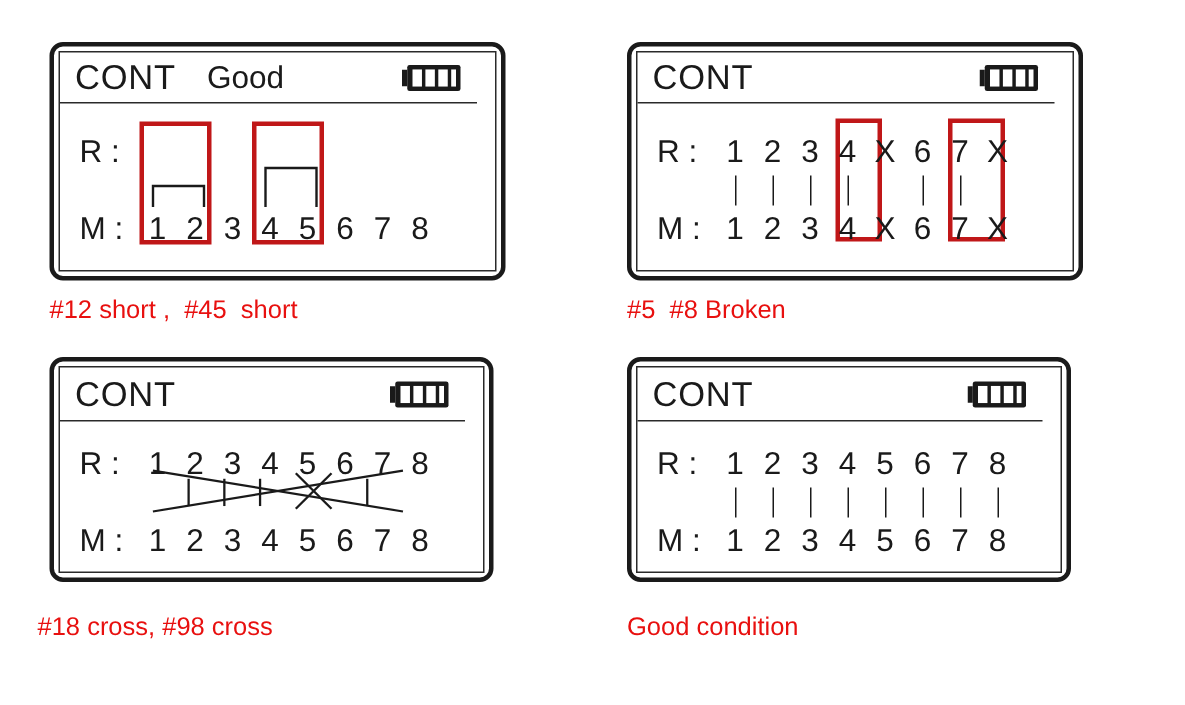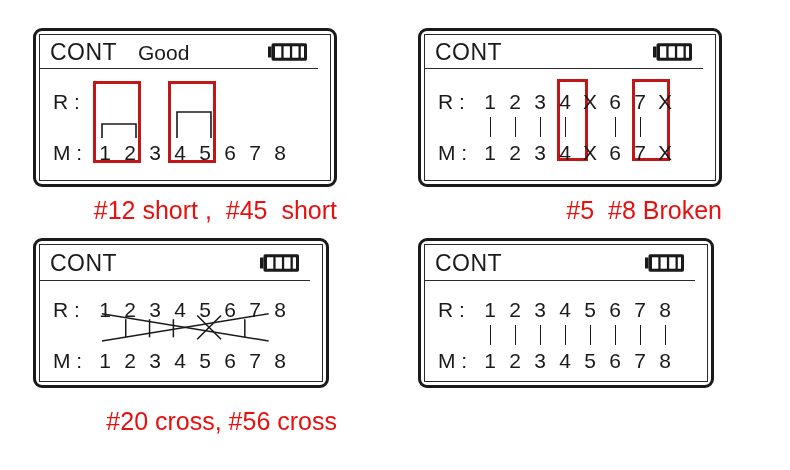--- a/index.html
+++ b/index.html
@@ -60,22 +60,22 @@
     position:absolute;width:0;border-left:1.6px solid #1a1a1a;
   }
   .redbox{
     position:absolute;border:3px solid #c01718;box-sizing:border-box;
     background:transparent;
   }
   .shortlink{position:absolute;}
   .wires{position:absolute;left:0;top:0;width:100%;height:100%;overflow:visible;}
 
   .caption{
-    position:absolute;text-align:right;color:#e8100f;
-    font-size:25px;line-height:1;white-space:pre;
+    position:absolute;text-align:left;color:#e8100f;
+    font-size:17px;line-height:1;white-space:pre;
   }
 </style>
 </head>
 <body>
 
 <div class="grid">
 
   <div class="panel" style="left:33px;top:28px;width:304px;height:159px;">
     <div class="bezel"></div>
     <div class="screen">
@@ -219,21 +219,21 @@
         <span class="digit" style="left:90px;top:69px;">2</span>
         <span class="digit" style="left:115px;top:69px;">3</span>
         <span class="digit" style="left:140px;top:69px;">4</span>
         <span class="digit" style="left:165px;top:69px;">5</span>
         <span class="digit" style="left:190px;top:69px;">6</span>
         <span class="digit" style="left:215px;top:69px;">7</span>
         <span class="digit" style="left:240px;top:69px;">8</span>
       </div>
     </div>
   </div>
-  <div class="caption" style="left:25px;top:409px;width:312px;">#20 cross, #56 cross</div>
+  <div class="caption" style="left:25px;top:409px;width:312px;">#18 cross, #98 cross</div>
 
   <div class="panel tall" style="left:418px;top:238px;width:296px;height:150px;">
     <div class="bezel"></div>
     <div class="screen">
       <div class="header">
         <span class="cont">CONT</span>
         <span class="mode"></span>
         <svg class="battery" viewBox="0 0 40 19">
           <rect x="0" y="4" width="3.5" height="11" fill="#1a1a1a"></rect>
           <rect x="3.5" y="0.8" width="35.5" height="17.4" rx="1.6" fill="#1a1a1a"></rect>
@@ -270,14 +270,15 @@
         <span class="digit" style="left:90px;top:69px;">2</span>
         <span class="digit" style="left:115px;top:69px;">3</span>
         <span class="digit" style="left:140px;top:69px;">4</span>
         <span class="digit" style="left:165px;top:69px;">5</span>
         <span class="digit" style="left:190px;top:69px;">6</span>
         <span class="digit" style="left:215px;top:69px;">7</span>
         <span class="digit" style="left:240px;top:69px;">8</span>
       </div>
     </div>
   </div>
+  <div class="caption" style="left:418px;top:409px;width:296px;">Good condition</div>
 
 </div>
 
 </body></html>

